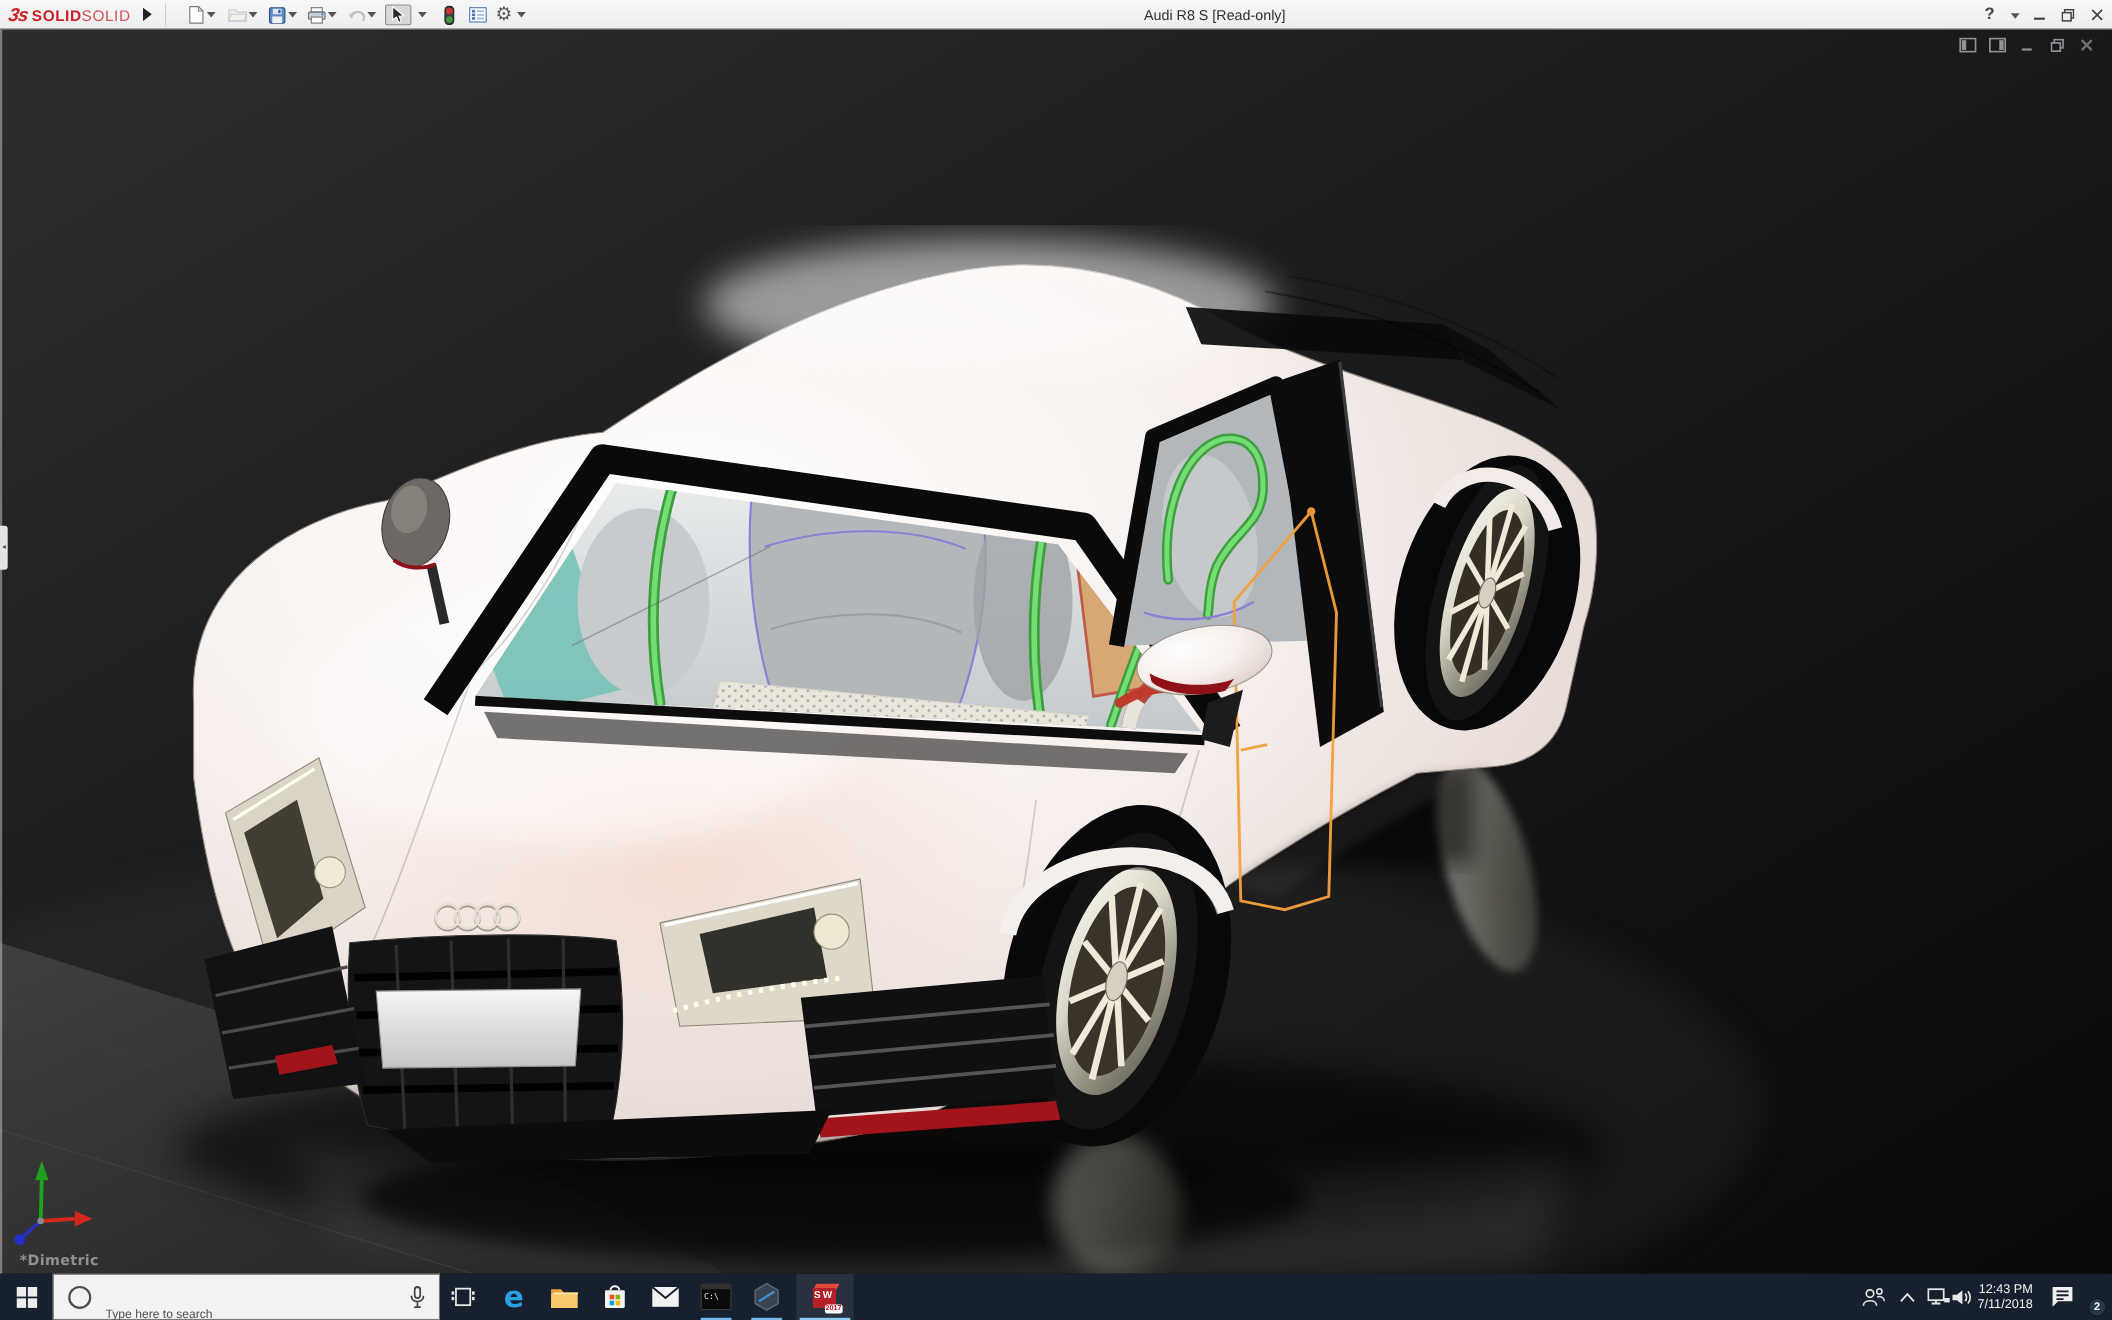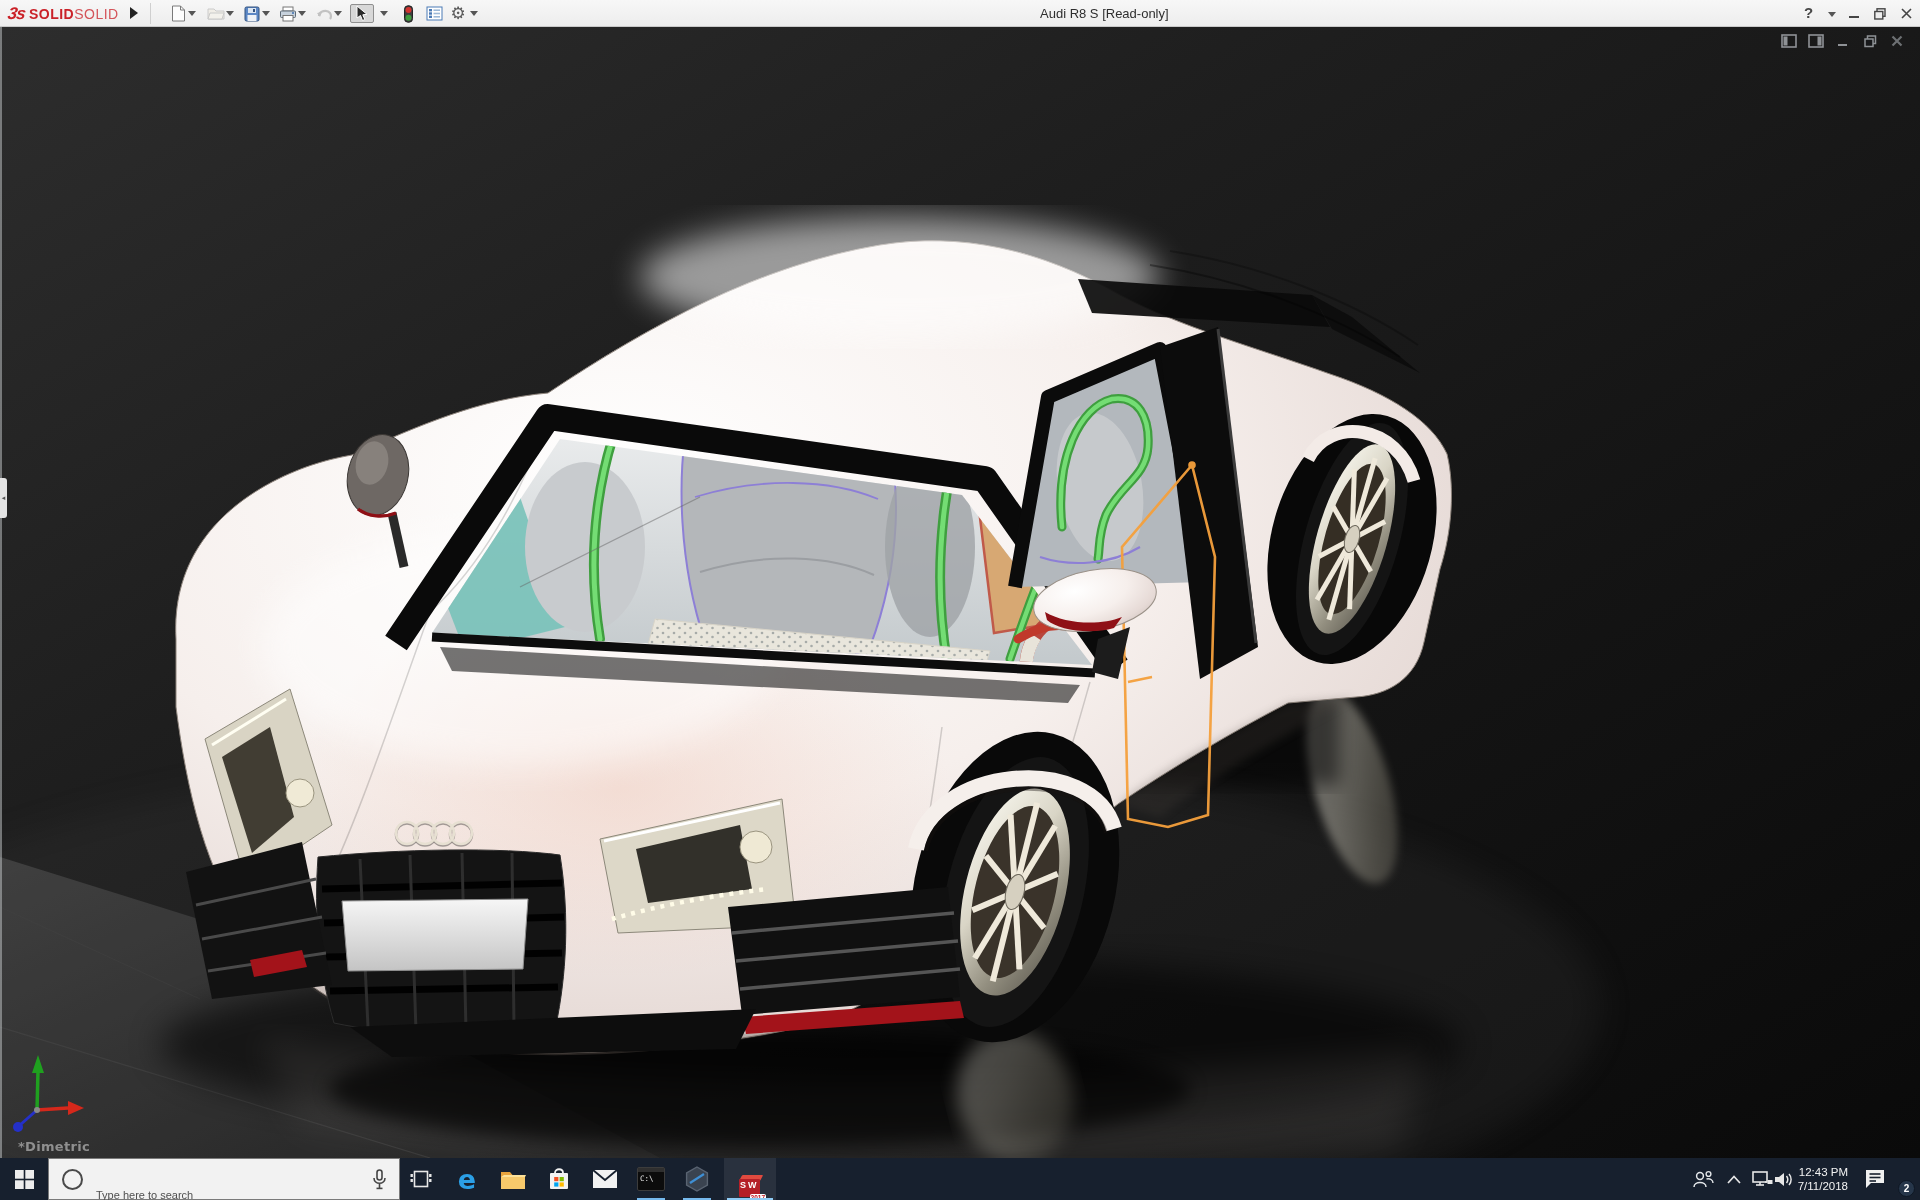--- a/index.html
+++ b/index.html
@@ -36,21 +36,21 @@
   .tb-slot{position:absolute;top:0;height:42px;display:flex;align-items:center;justify-content:center;}
   .start{left:0;width:48px;}
   .searchbox{position:absolute;left:48px;top:0;width:352px;height:42px;background:#f2f2f2;border:1px solid #7a7a7a;box-sizing:border-box;display:flex;align-items:center;}
   .cortana-ring{width:17px;height:17px;border:2.5px solid #4a4a4a;border-radius:50%;margin-left:13px;flex:none;}
   .searchbox input{flex:1;margin-left:11px;border:none;outline:none;background:transparent;font-size:11px;color:#15803d;font-family:"Liberation Sans",sans-serif;margin-top:32px;}
   .searchbox input::placeholder{color:#4f4f4f;opacity:1;}
   .mic{margin-right:12px;flex:none;}
   .app-slot{position:absolute;top:0;width:46px;height:42px;display:flex;align-items:center;justify-content:center;}
   .app-slot .indicator{display:none;position:absolute;bottom:0;left:9px;right:9px;height:2.5px;background:#76b9ed;}
   .app-slot.running .indicator{display:block;}
-  .app-slot.active{background:rgba(255,255,255,.08);align-items:flex-end;}
+  .app-slot.active{background:rgba(255,255,255,.08);}
   .app-slot.active .indicator{left:3px;right:3px;background:#8ecbf5;}
   .tray-ico{position:absolute;top:0;height:42px;display:flex;align-items:center;justify-content:center;}
   .clock{position:absolute;left:1790px;top:0;width:58px;height:42px;display:flex;flex-direction:column;justify-content:center;text-align:right;color:#f2f2f2;font-size:11.5px;line-height:14px;}
   .badge{position:absolute;left:1898px;top:1180px;width:15px;height:15px;background:#26364a;border:1px solid #0e1724;border-radius:50%;color:#fff;font-size:10px;line-height:15px;text-align:center;font-weight:bold;}
   .sw-cube{position:relative;width:26px;height:26px;}
   .sw-cube .face{position:absolute;left:2px;top:5px;width:21px;height:18px;background:#b51f27;border-radius:1px;}
   .sw-cube .top{position:absolute;left:2px;top:1px;width:21px;height:6px;background:#e04a3f;transform:skewX(-28deg);transform-origin:bottom left;border-radius:1px;}
   .sw-cube .letters{position:absolute;left:3px;top:6px;width:20px;color:#fff;font-size:9px;font-weight:bold;letter-spacing:2px;}
   .sw-cube .year{position:absolute;right:-3px;bottom:-2px;background:#fff;border-radius:2px;color:#c1121c;font-size:6.5px;font-weight:bold;padding:0 1px;line-height:8px;}
   .cmd-ic{position:relative;width:26px;height:22px;background:#0c0c0c;border:1px solid #3c3c3c;border-radius:2px;}

